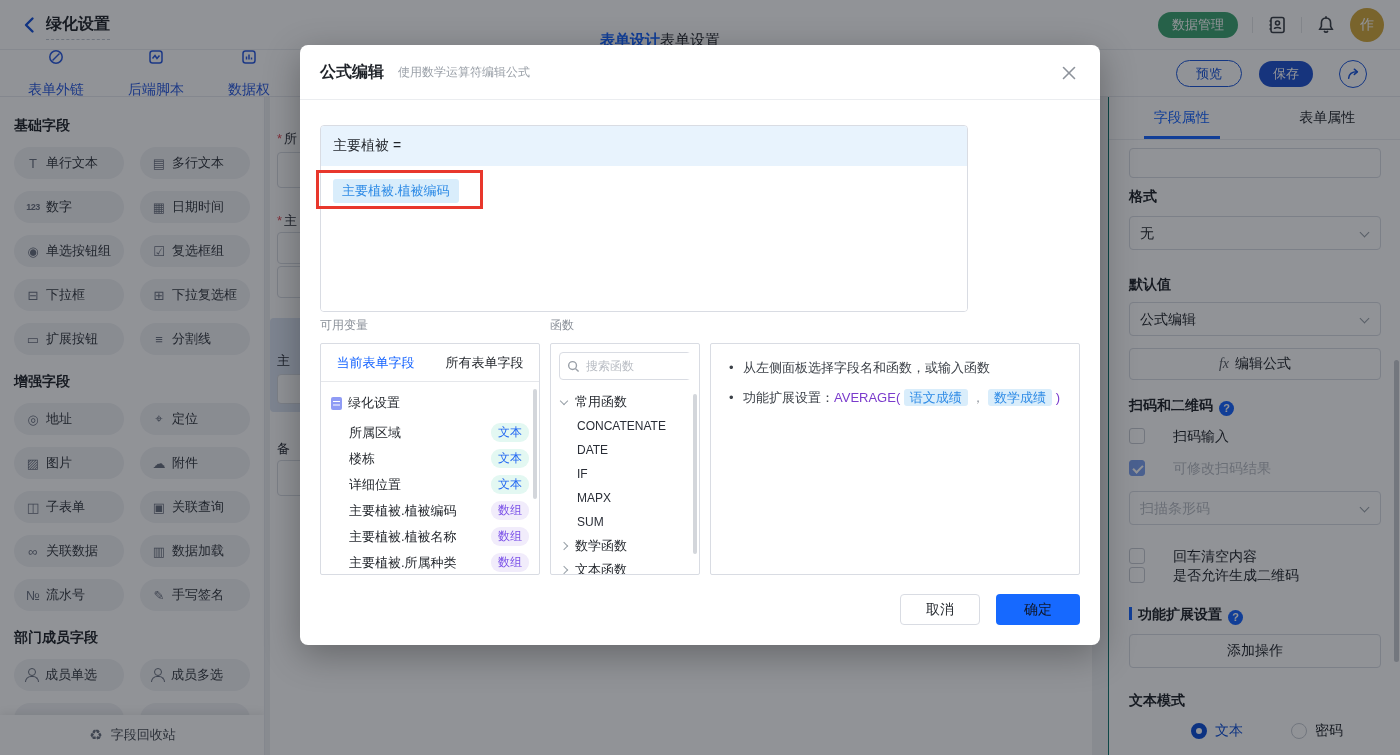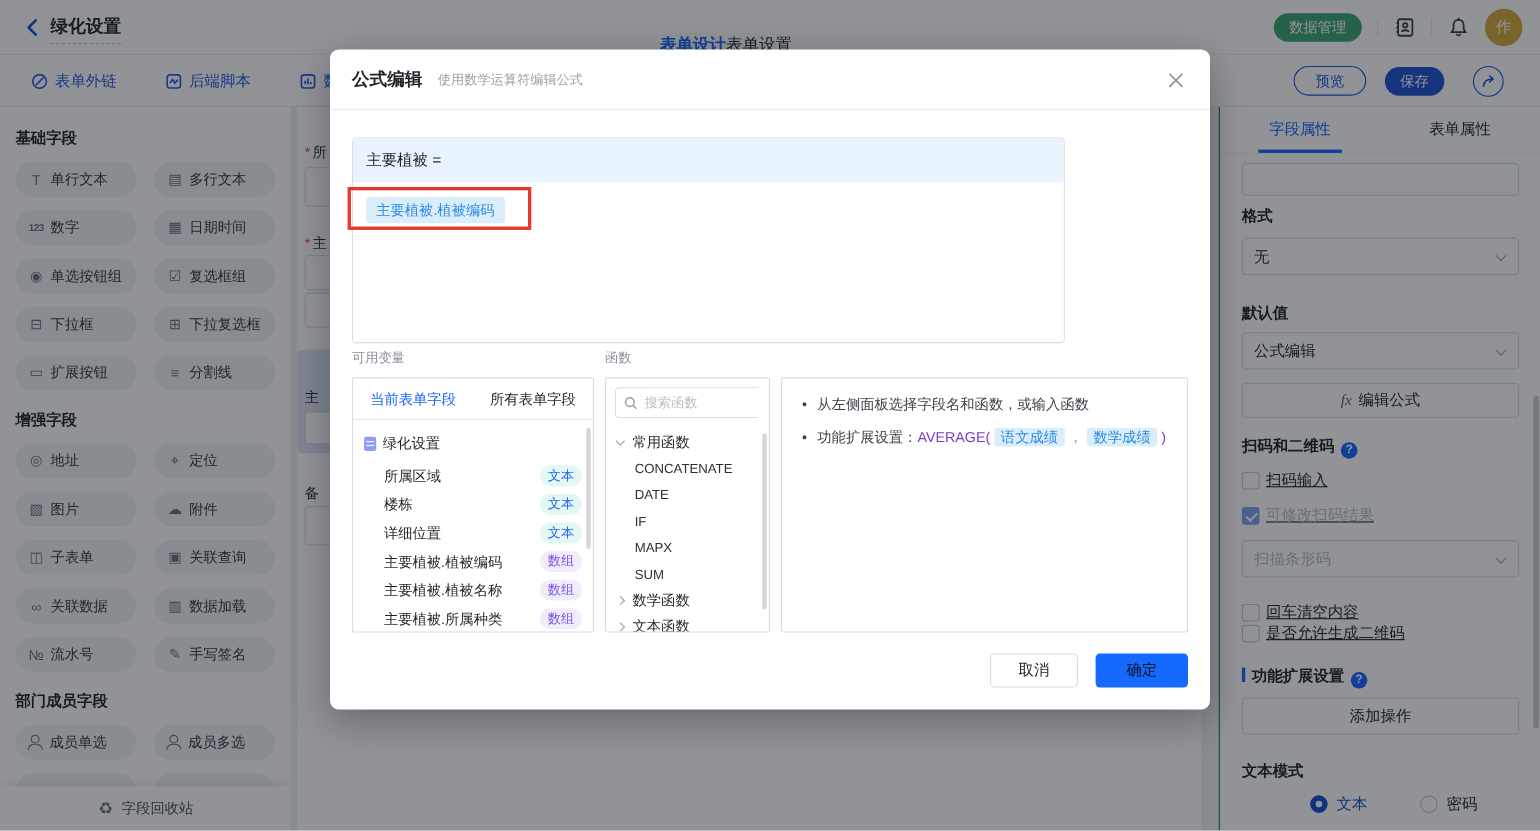--- a/index.html
+++ b/index.html
@@ -14,21 +14,21 @@
   .top-tab.active { color:#1664ff; font-weight:bold; }
   .top-right { position:absolute; right:16px; top:0; height:50px; display:flex; align-items:center; gap:14px; }
   .pill-green { height:26px; padding:0 14px; border-radius:13px; background:#3da572; color:#fff; font-size:13px; line-height:26px; }
   .v-div { width:1px; height:16px; background:#e3e5e8; }
   .hdr-icon { width:20px; height:20px; color:#3a3f46; }
   .avatar { width:34px; height:34px; border-radius:50%; background:#d4a93c; color:#fff; font-size:14px; display:flex; align-items:center; justify-content:center; }
 
   
   .toolbar { position:absolute; left:0; top:50px; width:1400px; height:47px; background:#fff; border-bottom:1px solid #e8eaee; z-index:1; }
   .tool-items { position:absolute; left:28px; top:0; height:47px; display:flex; align-items:center; gap:44px; color:#2a5ae0; font-size:14px; }
-  .tool-item { display:flex; align-items:center; gap:6px; cursor:pointer; }
+  .tool-item { display:flex; align-items:center; gap:16px; cursor:pointer;flex-direction:column; }
   .tool-item svg { width:16px; height:16px; }
   .preview-btn { position:absolute; right:158px; top:10px; width:66px; height:27px; border:1px solid #1a56db; border-radius:14px; background:#fff; color:#1a56db; font-size:13px; }
   .save-btn { position:absolute; right:87px; top:11px; width:54px; height:26px; border:none; border-radius:13px; background:#1f52d0; color:#fff; font-size:13px; }
   .share-btn { position:absolute; right:33px; top:10px; width:28px; height:28px; border:1px solid #1a56db; border-radius:50%; background:#fff; color:#1a56db; display:flex; align-items:center; justify-content:center; }
 
   
   .sidebar { position:absolute; left:0; top:97px; width:265px; height:658px; background:#fff; border-right:1px solid #e8eaee; padding:16px 14px; overflow:hidden; }
   .sec-title { font-size:14px; font-weight:bold; margin:4px 0 12px; }
   .field-grid { display:grid; grid-template-columns:110px 110px; gap:12px 16px; margin-bottom:18px; }
   .field-btn { height:32px; background:#f1f2f5; border-radius:16px; display:flex; align-items:center; padding:0 10px; font-size:13px; color:#33383f; cursor:pointer; white-space:nowrap; }
@@ -54,21 +54,21 @@
   .rtab { flex:1; text-align:center; line-height:40px; font-size:14px; cursor:pointer; position:relative; }
   .rtab.active { color:#1664ff; }
   .rtab.active::after { content:""; position:absolute; left:50%; bottom:0; transform:translateX(-50%); width:76px; height:3px; background:#1664ff; }
   .rp-input { position:absolute; left:20px; top:51px; width:252px; height:30px; border:1px solid #d9dce3; border-radius:4px; font-size:13px; padding:0 8px; }
   .rp-label { position:absolute; left:20px; font-size:14px; font-weight:bold; }
   .rp-select { position:absolute; left:20px; width:252px; height:34px; border:1px solid #d9dce3; border-radius:4px; background:#fff; font-size:14px; line-height:32px; padding:0 10px; cursor:pointer; }
   .rp-select .sel-caret { position:absolute; right:12px; top:12px; width:7px; height:7px; border-right:1.5px solid #98a0a8; border-bottom:1.5px solid #98a0a8; transform:rotate(45deg); }
   .rp-select.disabled { color:#b9bdc4; }
   .rp-btn { position:absolute; left:20px; width:252px; height:32px; border:1px solid #d9dce3; border-radius:4px; background:#fff; font-size:14px; color:#1f2329; cursor:pointer; }
   .fx-glyph { font-family:"Liberation Serif","DejaVu Serif",serif; font-style:italic; color:#5a6068; margin-right:6px; }
-  .cb-row { position:absolute; left:20px; display:flex; align-items:center; gap:6px; font-size:14px; cursor:pointer;text-decoration:underline; }
+  .cb-row { position:absolute; left:20px; display:flex; gap:28px; font-size:14px; cursor:pointer; }
   .cb { width:16px; height:16px; border:1px solid #c6cad2; border-radius:3px; background:#fff; flex:none; }
   .cb.checked { background:#7fa2f0; border-color:#7fa2f0; position:relative; }
   .cb.checked::after { content:""; position:absolute; left:5px; top:1.5px; width:4px; height:8px; border-right:2px solid #fff; border-bottom:2px solid #fff; transform:rotate(45deg); }
   .lbl-dis { color:#b9bdc4; }
   .q-icon { display:inline-flex; width:15px; height:15px; border-radius:50%; background:#1664ff; color:#fff; font-size:11px; align-items:center; justify-content:center; margin-left:6px; vertical-align:-2px; }
   .sec-bar { display:inline-block; width:3px; height:13px; background:#1664ff; margin-right:6px; vertical-align:-1px; }
   .radio-row { position:absolute; display:flex; align-items:center; gap:8px; font-size:14px; cursor:pointer; }
   .radio { width:16px; height:16px; border:1px solid #c6cad2; border-radius:50%; background:#fff; flex:none; }
   .radio.on { border:5px solid #0d4fd8; }
   .rp-scroll { position:absolute; right:1px; top:263px; width:5px; height:302px; background:#c9ccd2; border-radius:3px; }

